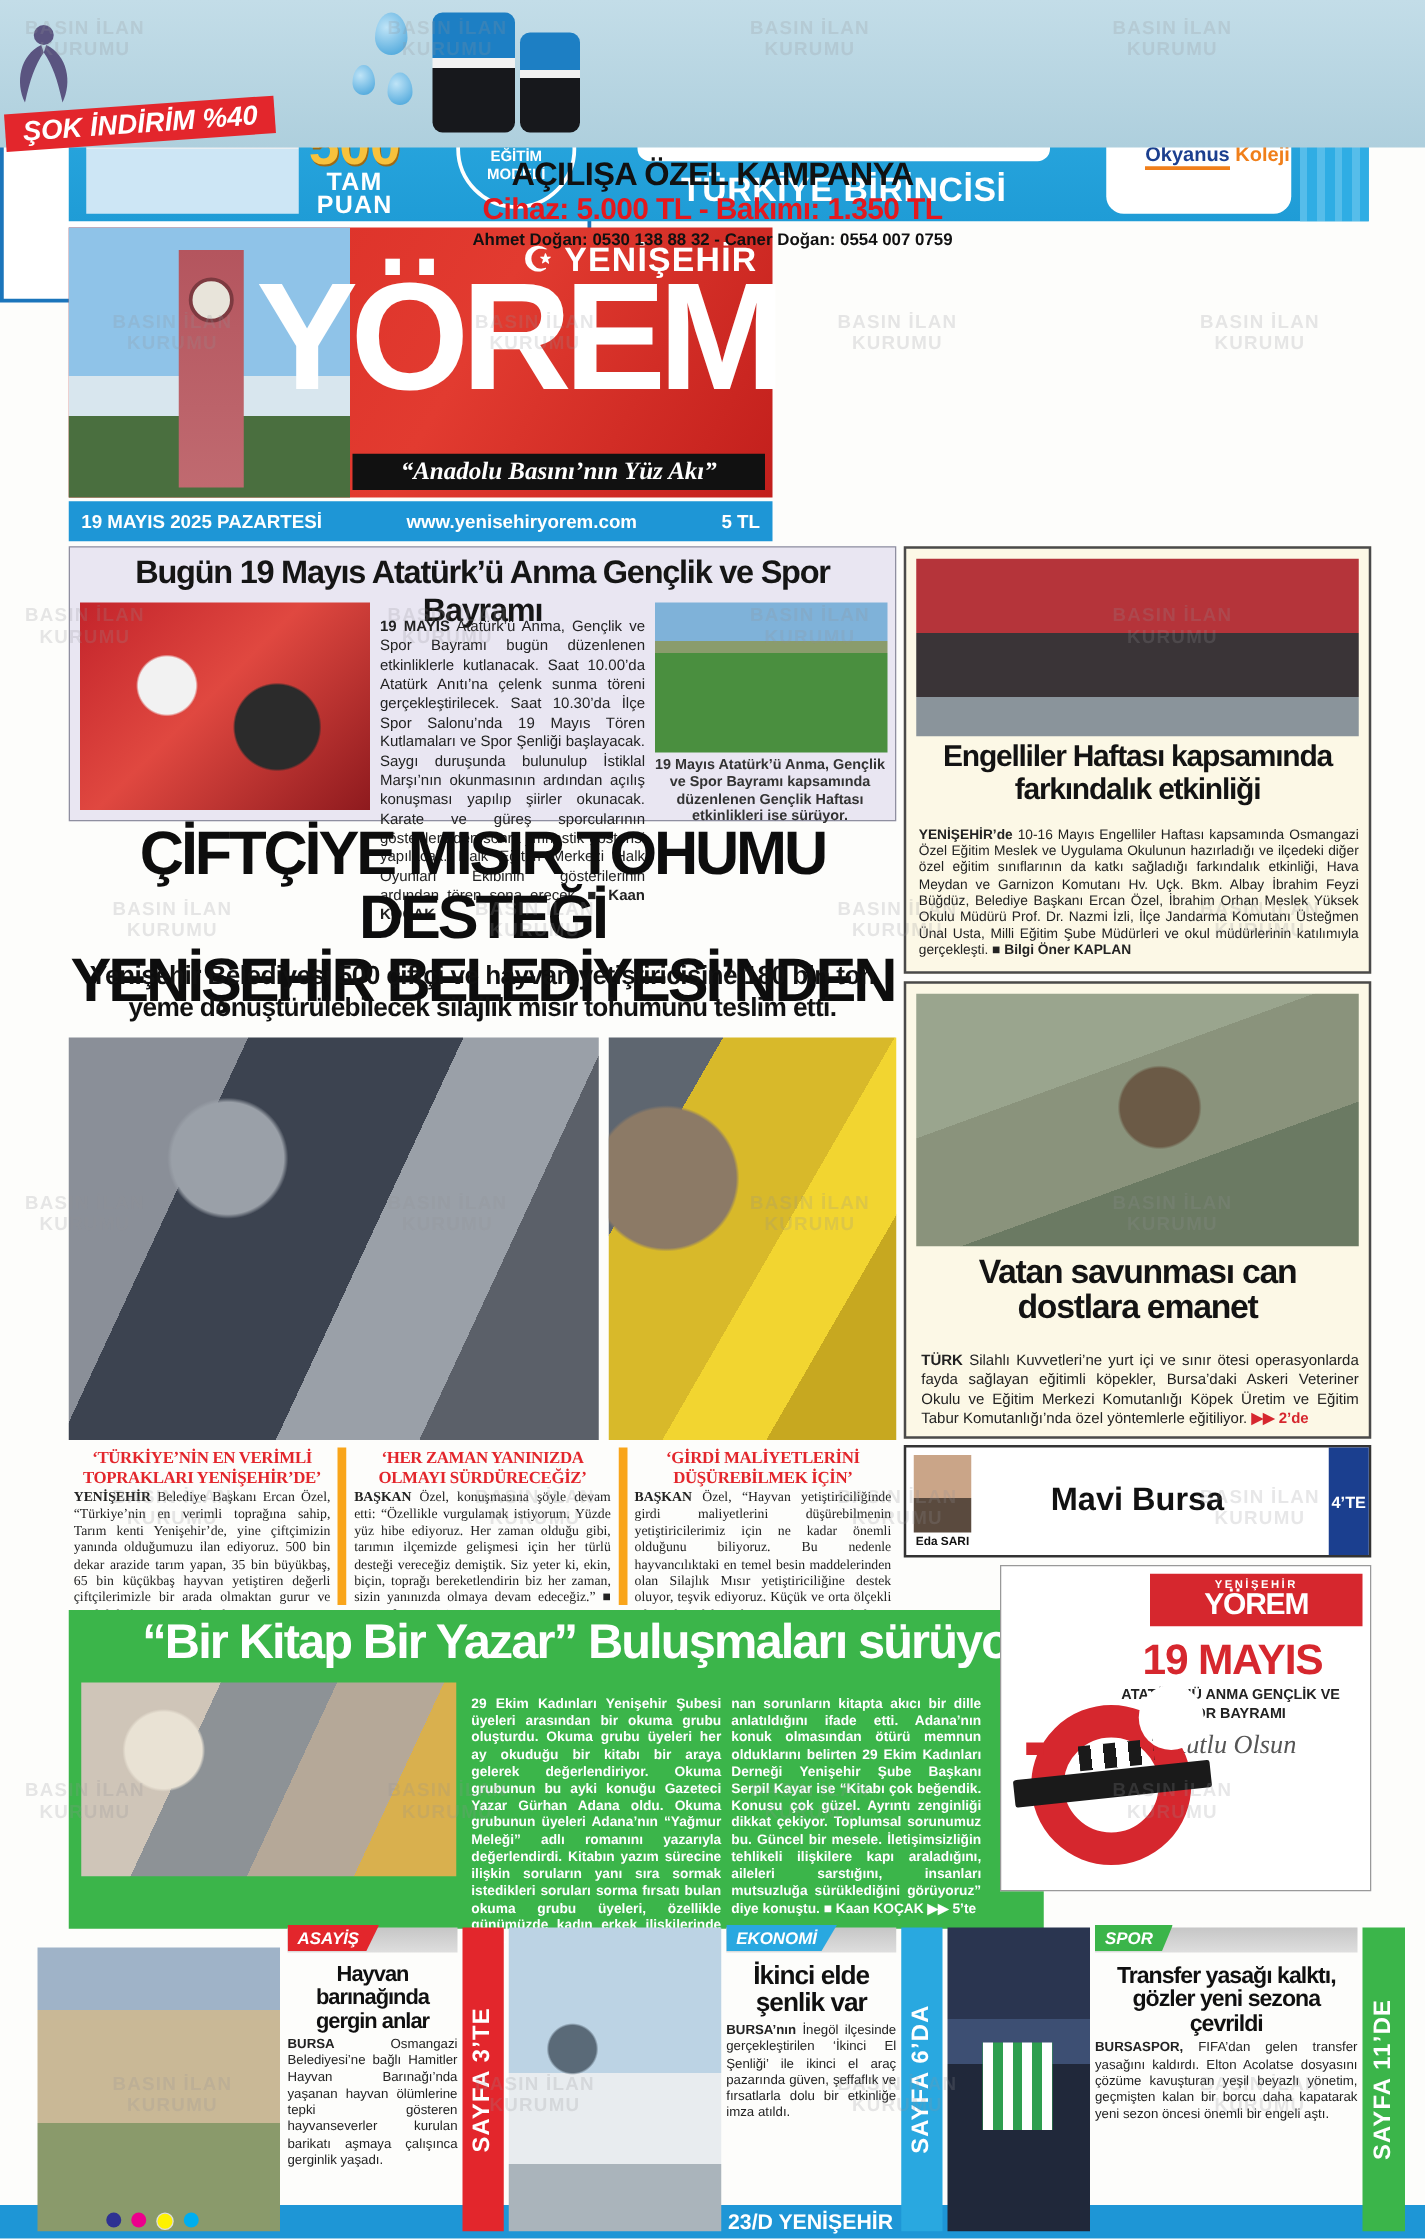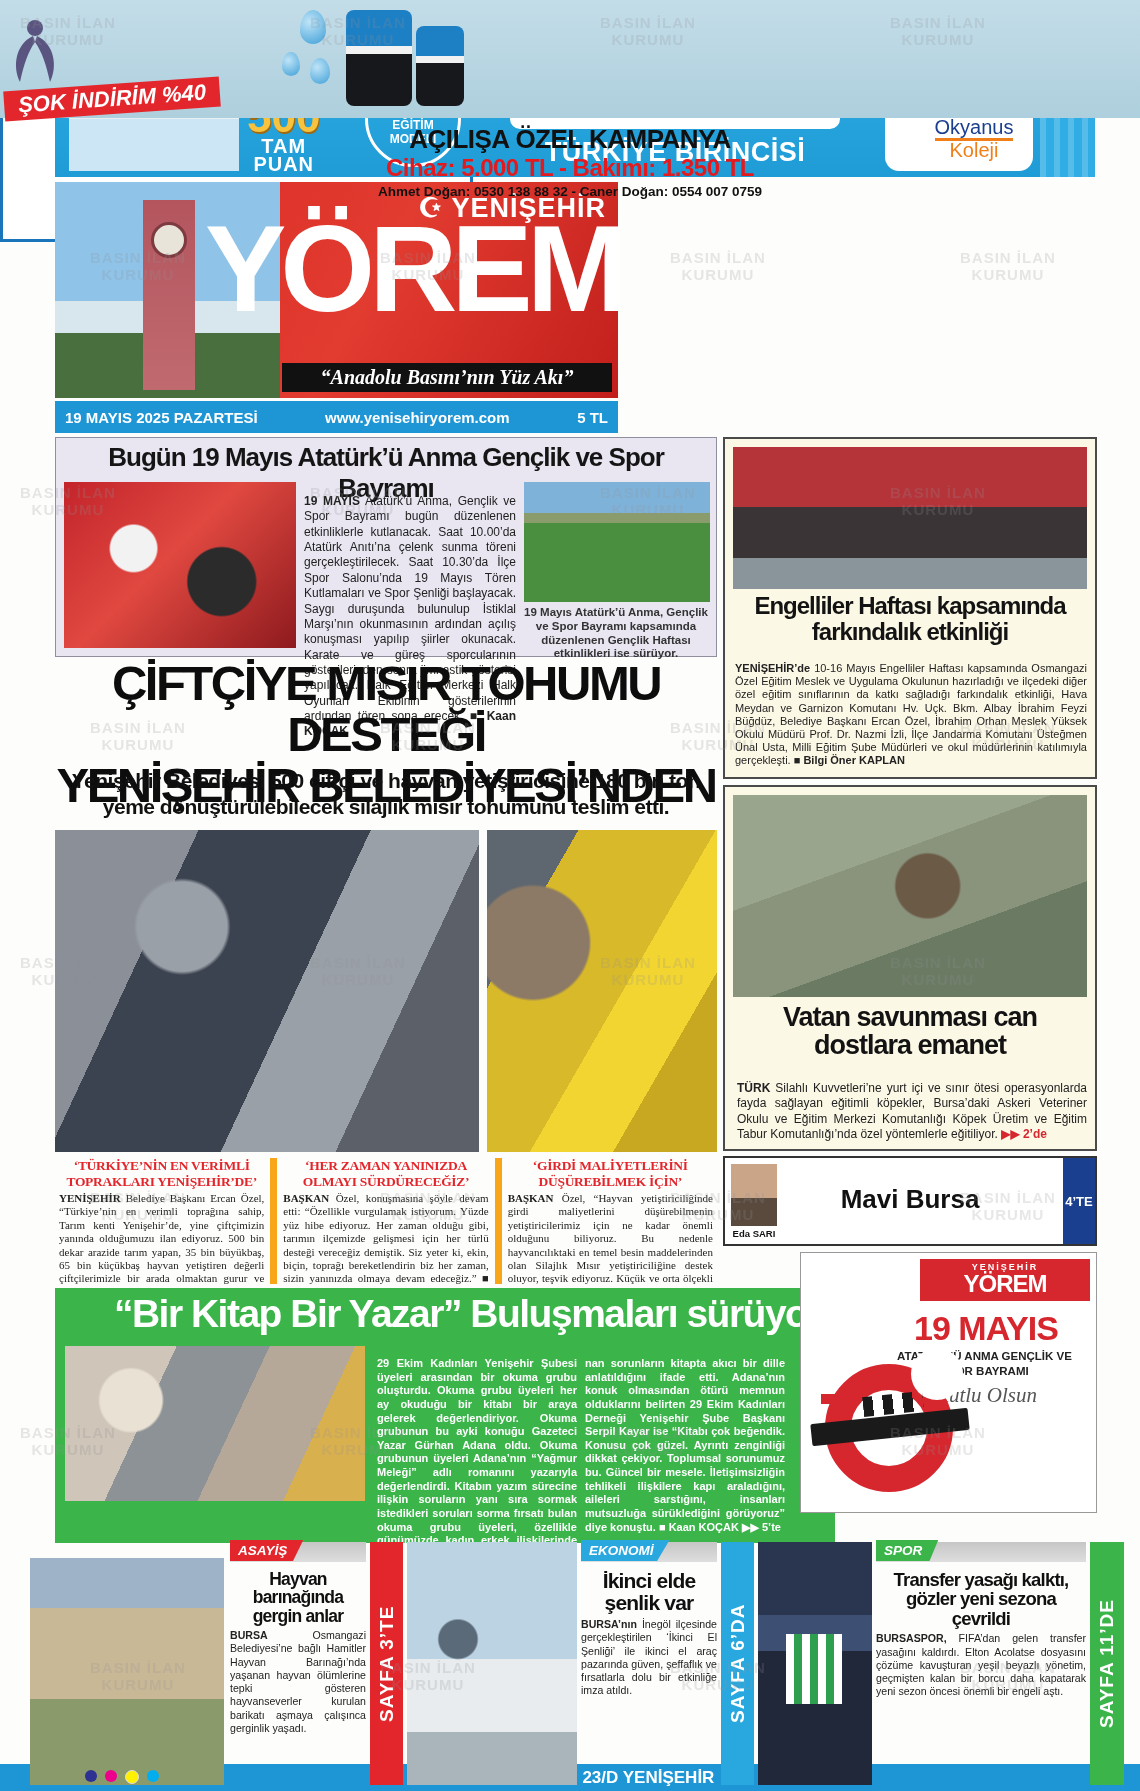--- a/index.html
+++ b/index.html
@@ -23,21 +23,21 @@
   #school{left:420px;top:8px;width:400px;text-align:center;color:#fff;font-weight:900;font-size:22px;letter-spacing:.5px;}
   #lgs-box{left:455px;top:38px;width:330px;height:56px;background:#fff;border-radius:10px;
            display:flex;align-items:center;justify-content:center;}
   #lgs-box span{color:#1b9cd8;font-weight:900;font-size:42px;letter-spacing:1px;}
   #birinci{left:420px;top:102px;width:400px;text-align:center;color:#fff;font-weight:900;font-size:27px;letter-spacing:.5px;}
   #ok-logo{left:830px;top:6px;width:148px;height:130px;background:#fff;border-radius:14px;text-align:center;padding-top:4px;box-sizing:border-box;}
   #shell{width:56px;height:44px;margin:0 auto;border-radius:50% 50% 6px 6px;
          background:repeating-conic-gradient(from -70deg at 50% 96%,#1b75bb 0 10deg,#8ecdee 10deg 20deg);}
   #shell-dot{width:16px;height:16px;border-radius:50%;background:#f07f1a;margin:-8px auto 2px auto;position:relative;}
   #ok-logo .l1{color:#1b3f8f;font-weight:bold;font-size:15px;}
-  #ok-logo .l2{font-weight:400;font-size:20px;padding-left:30px;}
+  #ok-logo .l2{font-weight:700;font-size:16px;padding-left:30px;}
   #ok-logo .l2 .a{color:#1b3f8f;border-bottom:3px solid #f07f1a;}
   #ok-logo .l2 .b{color:#f07f1a;}
   #ad-stripes{left:985px;top:0;width:55px;height:142px;background:repeating-linear-gradient(90deg,#56bdea 0 6px,#2fade4 6px 14px);}
   
   #masthead{left:55px;top:182px;width:563px;height:216px;background:linear-gradient(120deg,#d92a24,#e23b30 55%,#c21f1c);}
   #tower{left:0;top:0;width:225px;height:216px;background:linear-gradient(180deg,#8fc3e8 0 55%,#d8e6ee 55% 70%,#4a6f3f 70%);}
   #tower .t{position:absolute;left:88px;top:18px;width:52px;height:190px;background:linear-gradient(180deg,#b4555e,#c06a70);}
   #tower .c{position:absolute;left:96px;top:40px;width:36px;height:36px;border-radius:50%;background:#e8e4da;border:3px solid #7d3a40;box-sizing:border-box;}
   #mh-city{right:12px;top:10px;color:#fff;font-weight:900;font-size:27px;letter-spacing:1px;}
   #mh-title{left:150px;right:0;top:26px;text-align:center;color:#fff;font-weight:900;font-size:122px;line-height:1;letter-spacing:-6px;}

